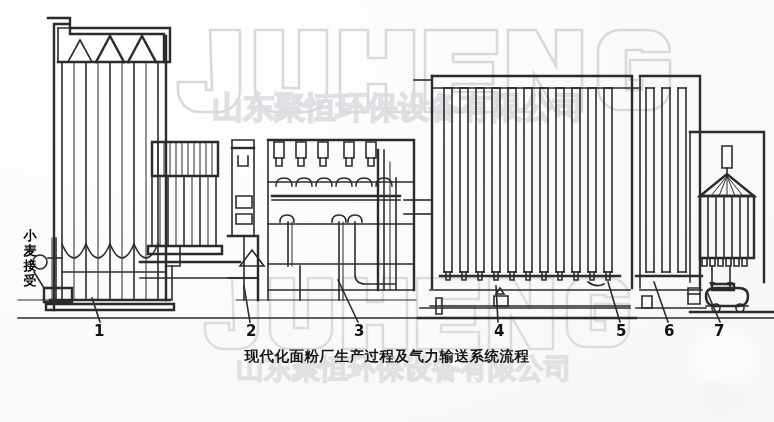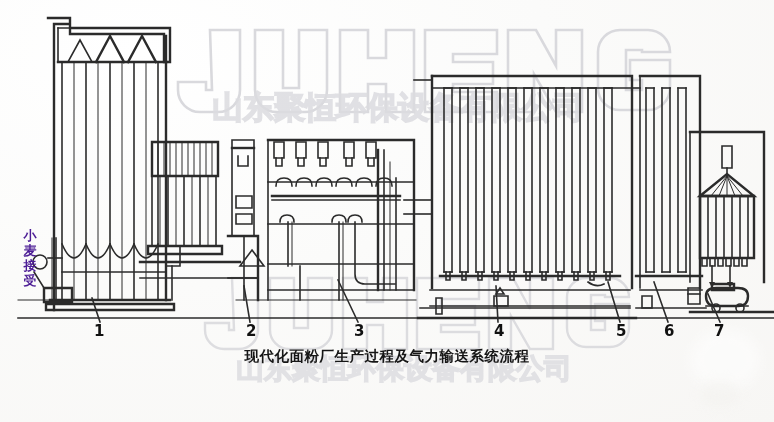--- a/index.html
+++ b/index.html
@@ -29,21 +29,21 @@
     font-family:"DejaVu Sans","Liberation Sans",sans-serif;
   }
   #capTitle{top:347px;font-size:14.5px;}
   #capList{top:367px;font-size:14.5px;}
   .num{
     position:absolute;color:#111;font-size:15px;font-weight:bold;
     font-family:"DejaVu Sans","Liberation Sans",sans-serif;
   }
   .vlabel{
     position:absolute;left:22px;top:228px;width:16px;
-    color:#4c1d95;font-size:13px;font-weight:bold;line-height:15px;
+    color:#000000;font-size:13px;font-weight:bold;line-height:15px;
     text-align:center;
     font-family:"DejaVu Sans","Liberation Sans",sans-serif;
   }
 </style>
 </head>
 <body>
 
 <div id="stage">
 
   <div class="paper"></div>

